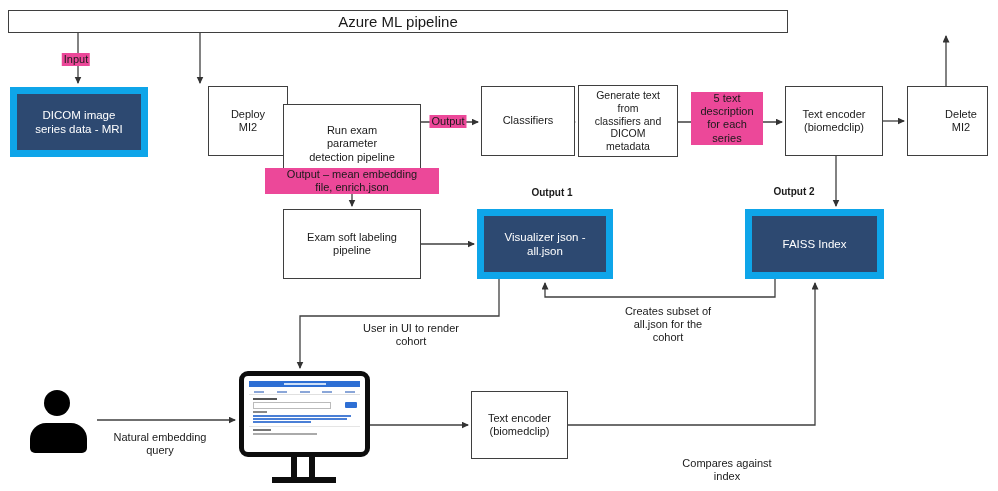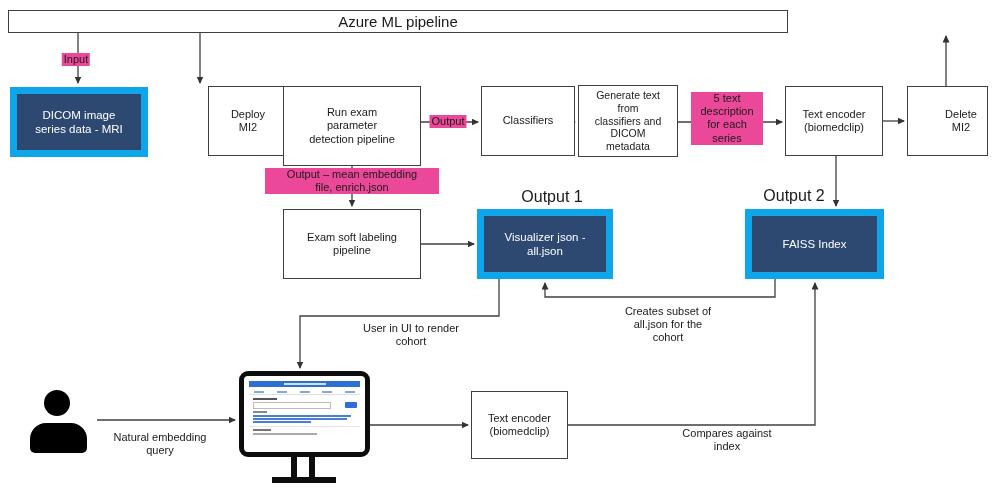--- a/index.html
+++ b/index.html
@@ -17,21 +17,21 @@
   .banner{
     position:absolute;left:8px;top:10px;width:780px;height:23px;box-sizing:border-box;
     border:1.5px solid #3f3f3f;display:flex;align-items:center;justify-content:center;
     font-size:15px;background:#fff;
   }
   .lbl{
     position:absolute;transform:translateX(-50%);text-align:center;
     font-size:11px;line-height:1.2;white-space:pre-line;color:#1a1a1a;
   }
   .lbl.bg{background:#ec4899;padding:0 2px;}
-  .lbl.bold{font-weight:normal;font-size:16px;}
+  .lbl.bold{font-weight:bold;font-size:10px;}
   
   .person-head{position:absolute;left:44px;top:390px;width:26px;height:26px;border-radius:50%;background:#000;}
   .person-body{position:absolute;left:30px;top:423px;width:57px;height:30px;border-radius:16px 16px 5px 5px;background:#000;}
   
   .monitor{
     position:absolute;left:239px;top:371px;width:131px;height:86px;box-sizing:border-box;
     border:5px solid #0d0d0d;border-radius:9px;background:#fff;
   }
   .screen{position:absolute;inset:3px;background:#fff;overflow:hidden;}
   .mu{position:absolute;}
@@ -86,21 +86,21 @@
   </svg>
 
   <div class="banner">
     <span>Azure ML pipeline</span>
   </div>
 
   <div class="box navy" style="left:10px;top:87px;width:138px;height:70px;">DICOM image
 series data - MRI</div>
   <div class="box" style="left:160px;top:86px;width:80px;height:70px;margin-left:48px;">Deploy
 MI2</div>
-  <div class="box" style="left:283px;top:86px;width:138px;height:80px;">Run exam
+  <div class="box" style="left:283px;top:104px;width:138px;height:80px;">Run exam
 parameter
 detection pipeline</div>
   <div class="box" style="left:481px;top:86px;width:94px;height:70px;">Classifiers</div>
   <div class="box" style="left:578px;top:85px;width:100px;height:72px;font-size:10.5px;">Generate text
 from
 classifiers and
 DICOM
 metadata</div>
   <div class="box" style="left:785px;top:86px;width:98px;height:70px;">Text encoder
 (biomedclip)</div>
@@ -126,21 +126,21 @@
 series</div>
   <div class="lbl bold" style="left:552px;top:187px;">Output 1</div>
   <div class="lbl bold" style="left:775px;top:186px;margin-left:19px;">Output 2</div>
   <div class="lbl" style="left:411px;top:322px;width:120px;">User in UI to render
 cohort</div>
   <div class="lbl" style="left:668px;top:305px;width:120px;">Creates subset of
 all.json for the
 cohort</div>
   <div class="lbl" style="left:160px;top:431px;width:110px;">Natural embedding
 query</div>
-  <div class="lbl" style="left:727px;top:427px;width:120px;">Compares against
+  <div class="lbl" style="left:727px;top:457px;width:120px;">Compares against
 index</div>
 
   <div>
     <div class="person-head"></div>
     <div class="person-body"></div>
   </div>
 
   <div class="monitor">
     <div class="screen">
       <div class="mu mu-header">

